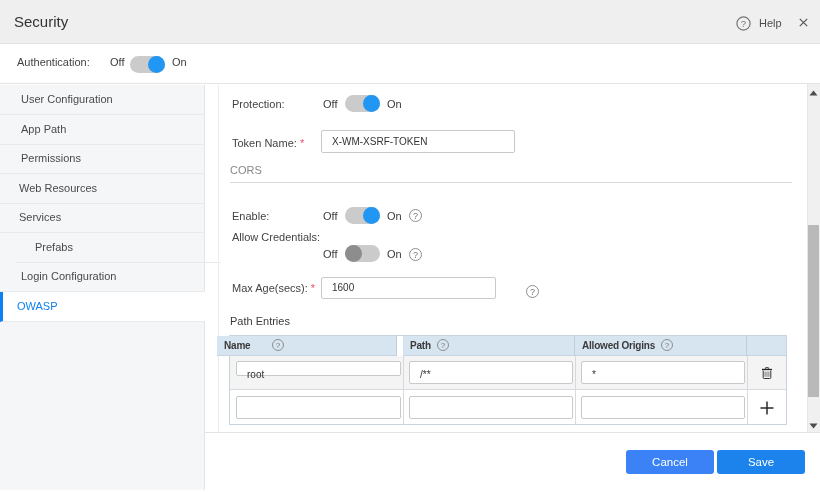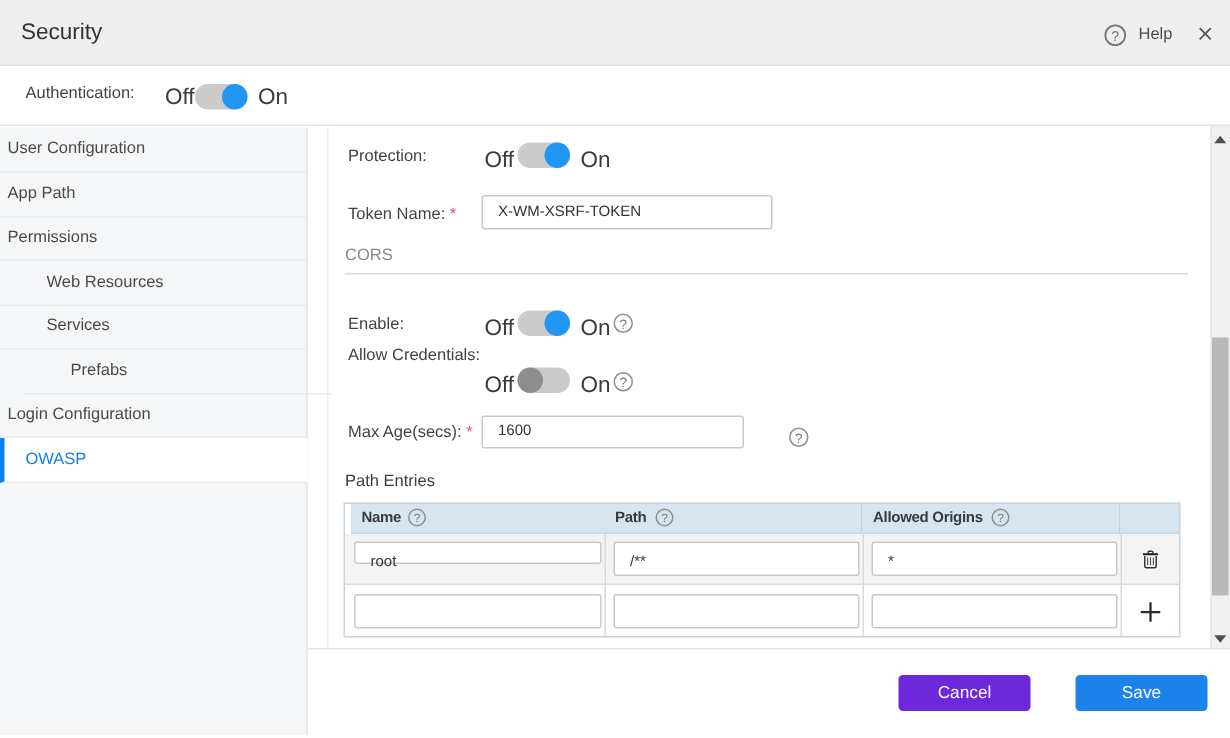--- a/index.html
+++ b/index.html
@@ -14,43 +14,43 @@
 
 
 #authbar { left:0; top:45px; width:820px; height:39px; background:#fff; border-bottom:1px solid #e4e4e4; }
 .lbl { position:absolute; font-size:11px; color:#434343; }
 
 
 .toggle { position:absolute; width:35px; height:17px; border-radius:9px; background:#cbcbcb; }
 .knob { position:absolute; width:17px; height:17px; border-radius:50%; top:0; }
 .knob.on { right:0; background:#2196f3; }
 .knob.off { left:0; background:#8d8d8d; }
-.onoff { position:absolute; font-size:15px; color:#3c3c3c; }
+.onoff { position:absolute; font-size:11px; color:#3c3c3c; }
 
 
 #sidebar { left:0; top:85px; width:205px; height:405px; background:#f4f6f8; border-right:1px solid #dfe4e7; }
-.sb-item { position:absolute; left:0; width:205px; height:30px; border-bottom:1px solid #e9eaeb; font-size:11px; color:#4a4a4a; line-height:29px; padding-left:5px; }
-.sb-sub { padding-left:31px; }
+.sb-item { position:absolute; left:0; width:205px; height:30px; border-bottom:1px solid #e9eaeb; font-size:11px; color:#4a4a4a; line-height:29px; padding-left:21px; }
+.sb-sub { padding-left:19px; }
 .sb-active { background:#fff; color:#0d80f2; border-left:3px solid #0d80f2; padding-left:14px; }
 
 
 #content-border { left:218px; top:85px; width:1px; height:347px; background:#ececec; }
 .inputbox { position:absolute; background:#fff; border:1px solid #c9c9c9; border-radius:2px; font-size:10px; color:#333; padding-left:10px; }
 .qicon { position:absolute; width:13px; height:13px; border:1px solid #8e8e8e; border-radius:50%; color:#777; text-align:center; font-size:9px; line-height:12px; }
 .star { color:#f0506e; }
 
 
 #tbl { left:229px; top:335px; width:558px; height:90px; border:1px solid #c7d3dd; }
 .th { position:absolute; top:336px; height:20px; background:#d7e5f1; font-size:10px; letter-spacing:-0.2px; font-weight:bold; color:#3a3a3a; line-height:20px; padding-left:7px; border-right:1px solid #bccfde; border-bottom:1px solid #c5d5e3; }
 .cell-border { position:absolute; background:#d5dade; width:1px; }
 
 
 #footer-line { left:205px; top:432px; width:615px; height:1px; background:#e3e3e3; }
 .btn { position:absolute; top:450px; width:88px; height:24px; border-radius:3px; font-size:11.5px; color:#fff; text-align:center; line-height:24px; }
-#btn-cancel { left:599px; background:#6d28d9; }
+#btn-cancel { left:626px; background:#3b82f6; }
 #btn-save { left:717px; background:#1d83ec; }
 
 
 #sb-track { left:807px; top:84px; width:13px; height:348px; background:#f0f0f0; border-left:1px solid #e6e6e6; }
 #sb-thumb { left:808px; top:225px; width:11px; height:172px; background:#b9b9b9; }
 </style>
 </head>
 <body>
 <div id="dialog">
 
@@ -114,21 +114,21 @@
   <div class="onoff" style="left:387px; top:248px;">On</div>
   <div class="qicon" style="left:409px; top:248px;">?</div>
 
   <div class="lbl" style="left:232px; top:282px;">Max Age(secs): <span class="star">*</span></div>
   <div class="inputbox" style="left:321px; top:277px; width:175px; height:22px; line-height:20px;">1600</div>
   <div class="qicon" style="left:526px; top:285px;">?</div>
 
   <div class="abs" style="left:230px; top:315px; font-size:11px; color:#3c3c3c;">Path Entries</div>
 
   <div id="tbl" class="abs"></div>
-  <div class="th" style="left:234px; width:180px;">Name</div>
+  <div class="th" style="left:217px; width:180px;">Name</div>
   <div class="th" style="left:403px; width:172px;">Path</div>
   <div class="th" style="left:575px; width:172px;">Allowed Origins</div>
   <div class="th" style="left:747px; width:39px; border-right:none;"></div>
   <div class="abs" style="left:230px; top:356px; width:556px; height:33px; background:#f4f4f4;"></div>
 
   <div class="qicon" style="left:272px; top:339px; width:12px; height:12px; font-size:8px; line-height:11px;">?</div>
   <div class="qicon" style="left:437px; top:339px; width:12px; height:12px; font-size:8px; line-height:11px;">?</div>
   <div class="qicon" style="left:661px; top:339px; width:12px; height:12px; font-size:8px; line-height:11px;">?</div>
 
   <div class="cell-border" style="left:403px; top:356px; height:69px;"></div>

